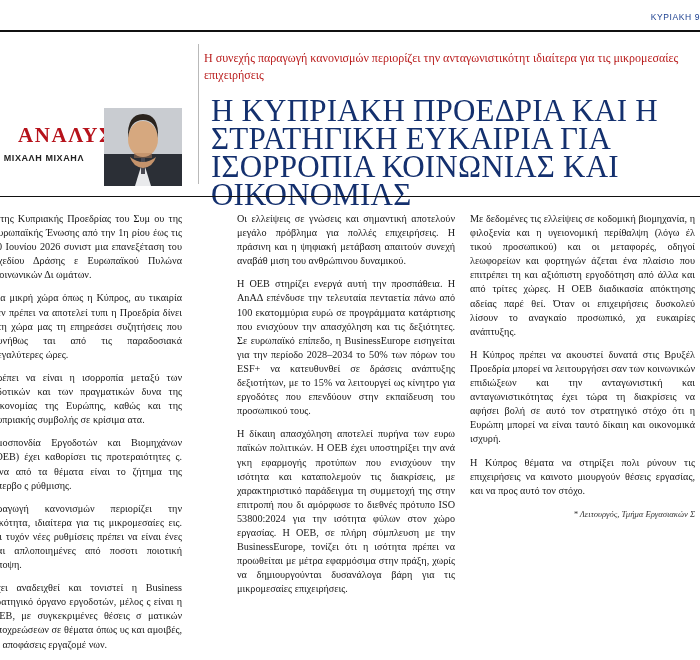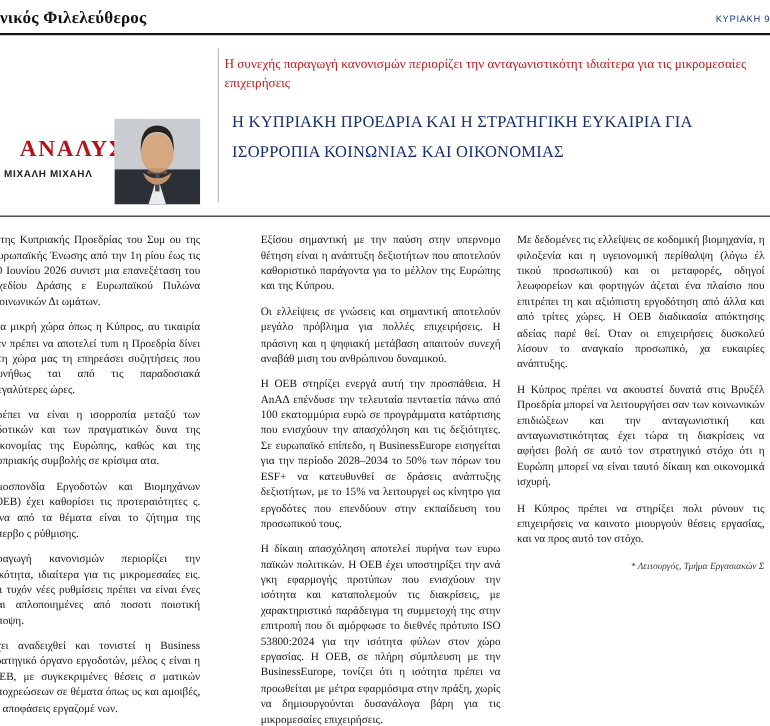--- a/index.html
+++ b/index.html
@@ -64,21 +64,21 @@
     font-size: 12px;
     line-height: 17px;
     color: #b91c1c;
   }
   .headline {
     position: absolute;
     left: 211px;
     top: 97px;
     width: 489px;
     font-family: "Liberation Serif", serif;
-    font-size: 15px;
+    font-size: 31px;
     line-height: 28px;
     color: #14306e;
     letter-spacing: 0.2px;
   }
 
   
   .vrule {
     position: absolute;
     left: 198px;
     top: 44px;
@@ -152,21 +152,20 @@
     font-style: italic;
     font-size: 8.6px;
     text-align: right;
     color: #333333;
   }
 </style>
 </head>
 <body>
 
 <div class="masthead">
-  <div class="masthead-title">νικός Φιλελεύθερος</div>
   <div class="masthead-date">ΚΥΡΙΑΚΗ 9</div>
 </div>
 <div class="rule-top"></div>
 
 <div class="vrule"></div>
 <div class="kicker">Η συνεχής παραγωγή κανονισμών περιορίζει την ανταγωνιστικότητ ιδιαίτερα για τις μικρομεσαίες επιχειρήσεις</div>
 <div class="headline">Η ΚΥΠΡΙΑΚΗ ΠΡΟΕΔΡΙΑ ΚΑΙ Η ΣΤΡΑΤΗΓΙΚΗ ΕΥΚΑΙΡΙΑ ΓΙΑ ΙΣΟΡΡΟΠΙΑ ΚΟΙΝΩΝΙΑΣ ΚΑΙ ΟΙΚΟΝΟΜΙΑΣ</div>
 
 <div class="analysis-word">ΑΝΑΛΥΣΗ</div>
 <div class="byline">Υ ΜΙΧΑΛΗ ΜΙΧΑΗΛ</div>
@@ -188,25 +187,24 @@
 <div class="col col1">
   <p class="noindent">ς της Κυπριακής Προεδρίας του Συμ ου της Ευρωπαϊκής Ένωσης από την 1η ρίου έως τις 30 Ιουνίου 2026 συνιστ μια επανεξέταση του Σχεδίου Δράσης ε Ευρωπαϊκού Πυλώνα Κοινωνικών Δι ωμάτων.</p>
   <p class="noindent">μια μικρή χώρα όπως η Κύπρος, αυ τικαιρία δεν πρέπει να αποτελεί τυπι η Προεδρία δίνει στη χώρα μας τη επηρεάσει συζητήσεις που συνήθως ται από τις παραδοσιακά μεγαλύτερες ώρες.</p>
   <p class="noindent">πρέπει να είναι η ισορροπία μεταξύ των οδοτικών και των πραγματικών δυνα της οικονομίας της Ευρώπης, καθώς και της κυπριακής συμβολής σε κρίσιμα ατα.</p>
   <p class="noindent">ομοσπονδία Εργοδοτών και Βιομηχάνων (ΟΕΒ) έχει καθορίσει τις προτεραιότητες ς. Ένα από τα θέματα είναι το ζήτημα της υπερβο ς ρύθμισης.</p>
   <p class="noindent">αραγωγή κανονισμών περιορίζει την τικότητα, ιδιαίτερα για τις μικρομεσαίες εις. Οι τυχόν νέες ρυθμίσεις πρέπει να είναι ένες και απλοποιημένες από ποσοτι ποιοτική άποψη.</p>
   <p class="noindent">έχει αναδειχθεί και τονιστεί η Business τρατηγικό όργανο εργοδοτών, μέλος ς είναι η ΟΕΒ, με συγκεκριμένες θέσεις σ ματικών υποχρεώσεων σε θέματα όπως υς και αμοιβές, οι αποφάσεις εργαζομέ νων.</p>
 </div>
 
 <div class="col col2">
-  <p class="noindent">Εξίσου σημαντική με την παύση στην υπερνομο θέτηση είναι η ανάπτυξη δεξιοτήτων που αποτελούν καθοριστικό παράγοντα για το μέλλον της Ευρώπης και της Κύπρου.</p>
   <p class="noindent">Οι ελλείψεις σε γνώσεις και σημαντική αποτελούν μεγάλο πρόβλημα για πολλές επιχειρήσεις. Η πράσινη και η ψηφιακή μετάβαση απαιτούν συνεχή αναβάθ μιση του ανθρώπινου δυναμικού.</p>
   <p class="noindent">Η ΟΕΒ στηρίζει ενεργά αυτή την προσπάθεια. Η AnAΔ επένδυσε την τελευταία πενταετία πάνω από 100 εκατομμύρια ευρώ σε προγράμματα κατάρτισης που ενισχύουν την απασχόληση και τις δεξιότητες. Σε ευρωπαϊκό επίπεδο, η BusinessEurope εισηγείται για την περίοδο 2028–2034 το 50% των πόρων του ESF+ να κατευθυνθεί σε δράσεις ανάπτυξης δεξιοτήτων, με το 15% να λειτουργεί ως κίνητρο για εργοδότες που επενδύουν στην εκπαίδευση του προσωπικού τους.</p>
   <p class="noindent">Η δίκαιη απασχόληση αποτελεί πυρήνα των ευρω παϊκών πολιτικών. Η ΟΕΒ έχει υποστηρίξει την ανά γκη εφαρμογής προτύπων που ενισχύουν την ισότητα και καταπολεμούν τις διακρίσεις, με χαρακτηριστικό παράδειγμα τη συμμετοχή της στην επιτροπή που δι αμόρφωσε το διεθνές πρότυπο ISO 53800:2024 για την ισότητα φύλων στον χώρο εργασίας. Η ΟΕΒ, σε πλήρη σύμπλευση με την BusinessEurope, τονίζει ότι η ισότητα πρέπει να προωθείται με μέτρα εφαρμόσιμα στην πράξη, χωρίς να δημιουργούνται δυσανάλογα βάρη για τις μικρομεσαίες επιχειρήσεις.</p>
 
 </div>
 
 <div class="col col3">
   <p class="noindent">Με δεδομένες τις ελλείψεις σε κοδομική βιομηχανία, η φιλοξενία και η υγειονομική περίθαλψη (λόγω έλ τικού προσωπικού) και οι μεταφορές, οδηγοί λεωφορείων και φορτηγών άζεται ένα πλαίσιο που επιτρέπει τη και αξιόπιστη εργοδότηση από άλλα και από τρίτες χώρες. Η ΟΕΒ διαδικασία απόκτησης αδείας παρέ θεί. Όταν οι επιχειρήσεις δυσκολεύ λίσουν το αναγκαίο προσωπικό, χα ευκαιρίες ανάπτυξης.</p>
   <p class="noindent">Η Κύπρος πρέπει να ακουστεί δυνατά στις Βρυξέλ Προεδρία μπορεί να λειτουργήσει σαν των κοινωνικών επιδιώξεων και την ανταγωνιστική και ανταγωνιστικότητας έχει τώρα τη διακρίσεις να αφήσει βολή σε αυτό τον στρατηγικό στόχο ότι η Ευρώπη μπορεί να είναι ταυτό δίκαιη και οικονομικά ισχυρή.</p>
-  <p class="noindent">Η Κύπρος πρέπει να στηρίξει πολι ρύνουν τις επιχειρήσεις να καινοτο μιουργούν θέσεις εργασίας, και να προς αυτό τον στόχο.</p>
+  <p class="noindent">Η Κύπρος θέματα να στηρίξει πολι ρύνουν τις επιχειρήσεις να καινοτο μιουργούν θέσεις εργασίας, και να προς αυτό τον στόχο.</p>
   <div class="credit">* Λειτουργός, Τμήμα Εργασιακών Σ</div>
 </div>
 
 </body></html>

